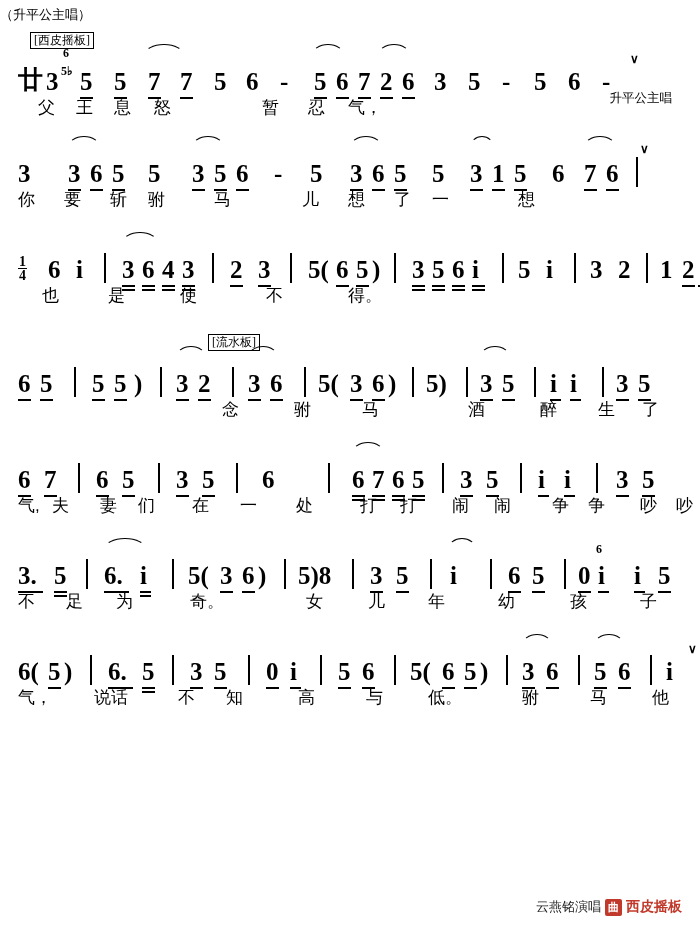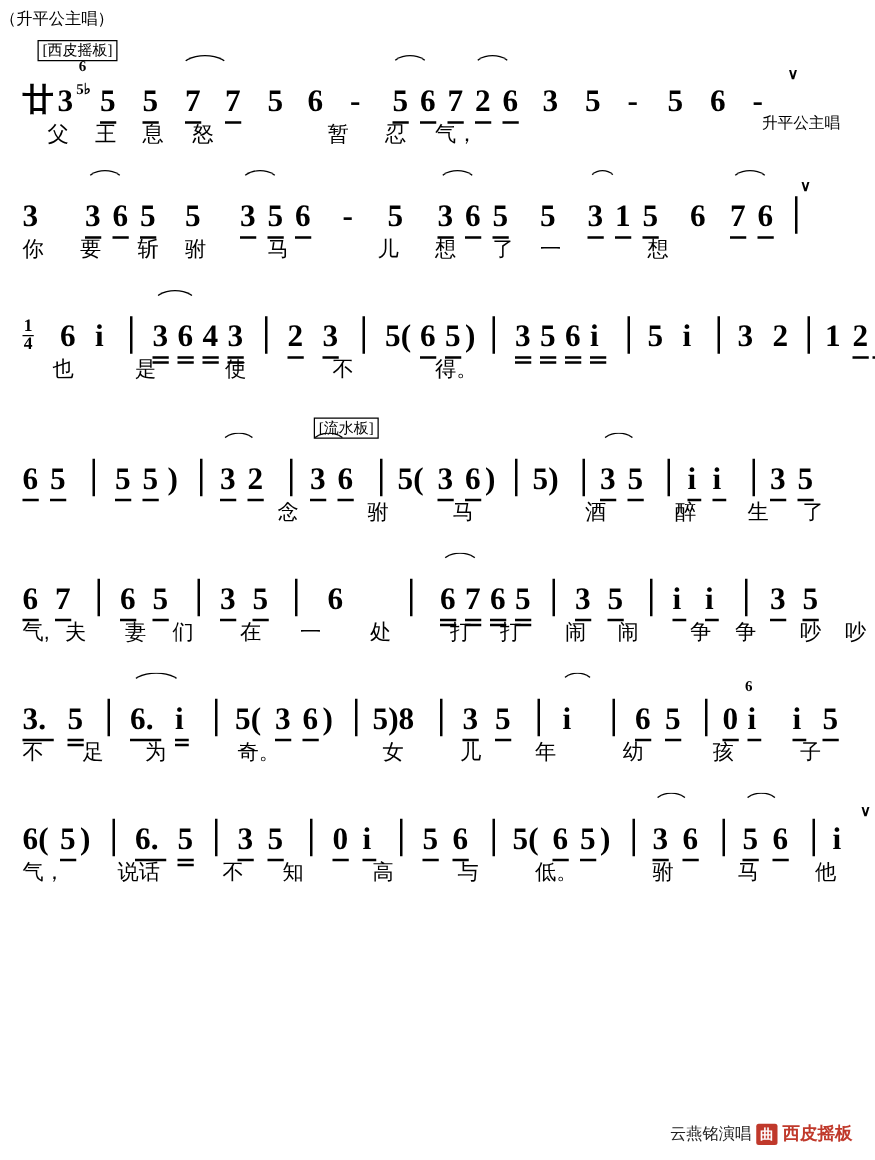--- a/index.html
+++ b/index.html
@@ -308,21 +308,21 @@
     <div class="lyrics">
       <span class="ly" style="left:24px;">也</span>
       <span class="ly" style="left:90px;">是</span>
       <span class="ly" style="left:162px;">使</span>
       <span class="ly" style="left:248px;">不</span>
       <span class="ly" style="left:330px;">得。</span>
     </div>
   </div>
 
   <div class="tag-row" style="margin-top:0px;">
-    <span class="tag" style="position:absolute;left:208px;margin-left:43px;">[流水板]</span>
+    <span class="tag" style="position:absolute;left:208px;">[流水板]</span>
   </div>
 
   <div class="system" style="height:96px;">
     <div class="notes">
       <span class="n u1" style="left:0px;width:14px;">6</span>
       <span class="n u1" style="left:22px;width:14px;">5</span>
       <span class="bar" style="left:56px;"></span>
       <span class="n u1" style="left:74px;width:14px;">5</span>
       <span class="n u1" style="left:96px;width:14px;">5</span>
       <span class="n" style="left:116px;">)</span>

